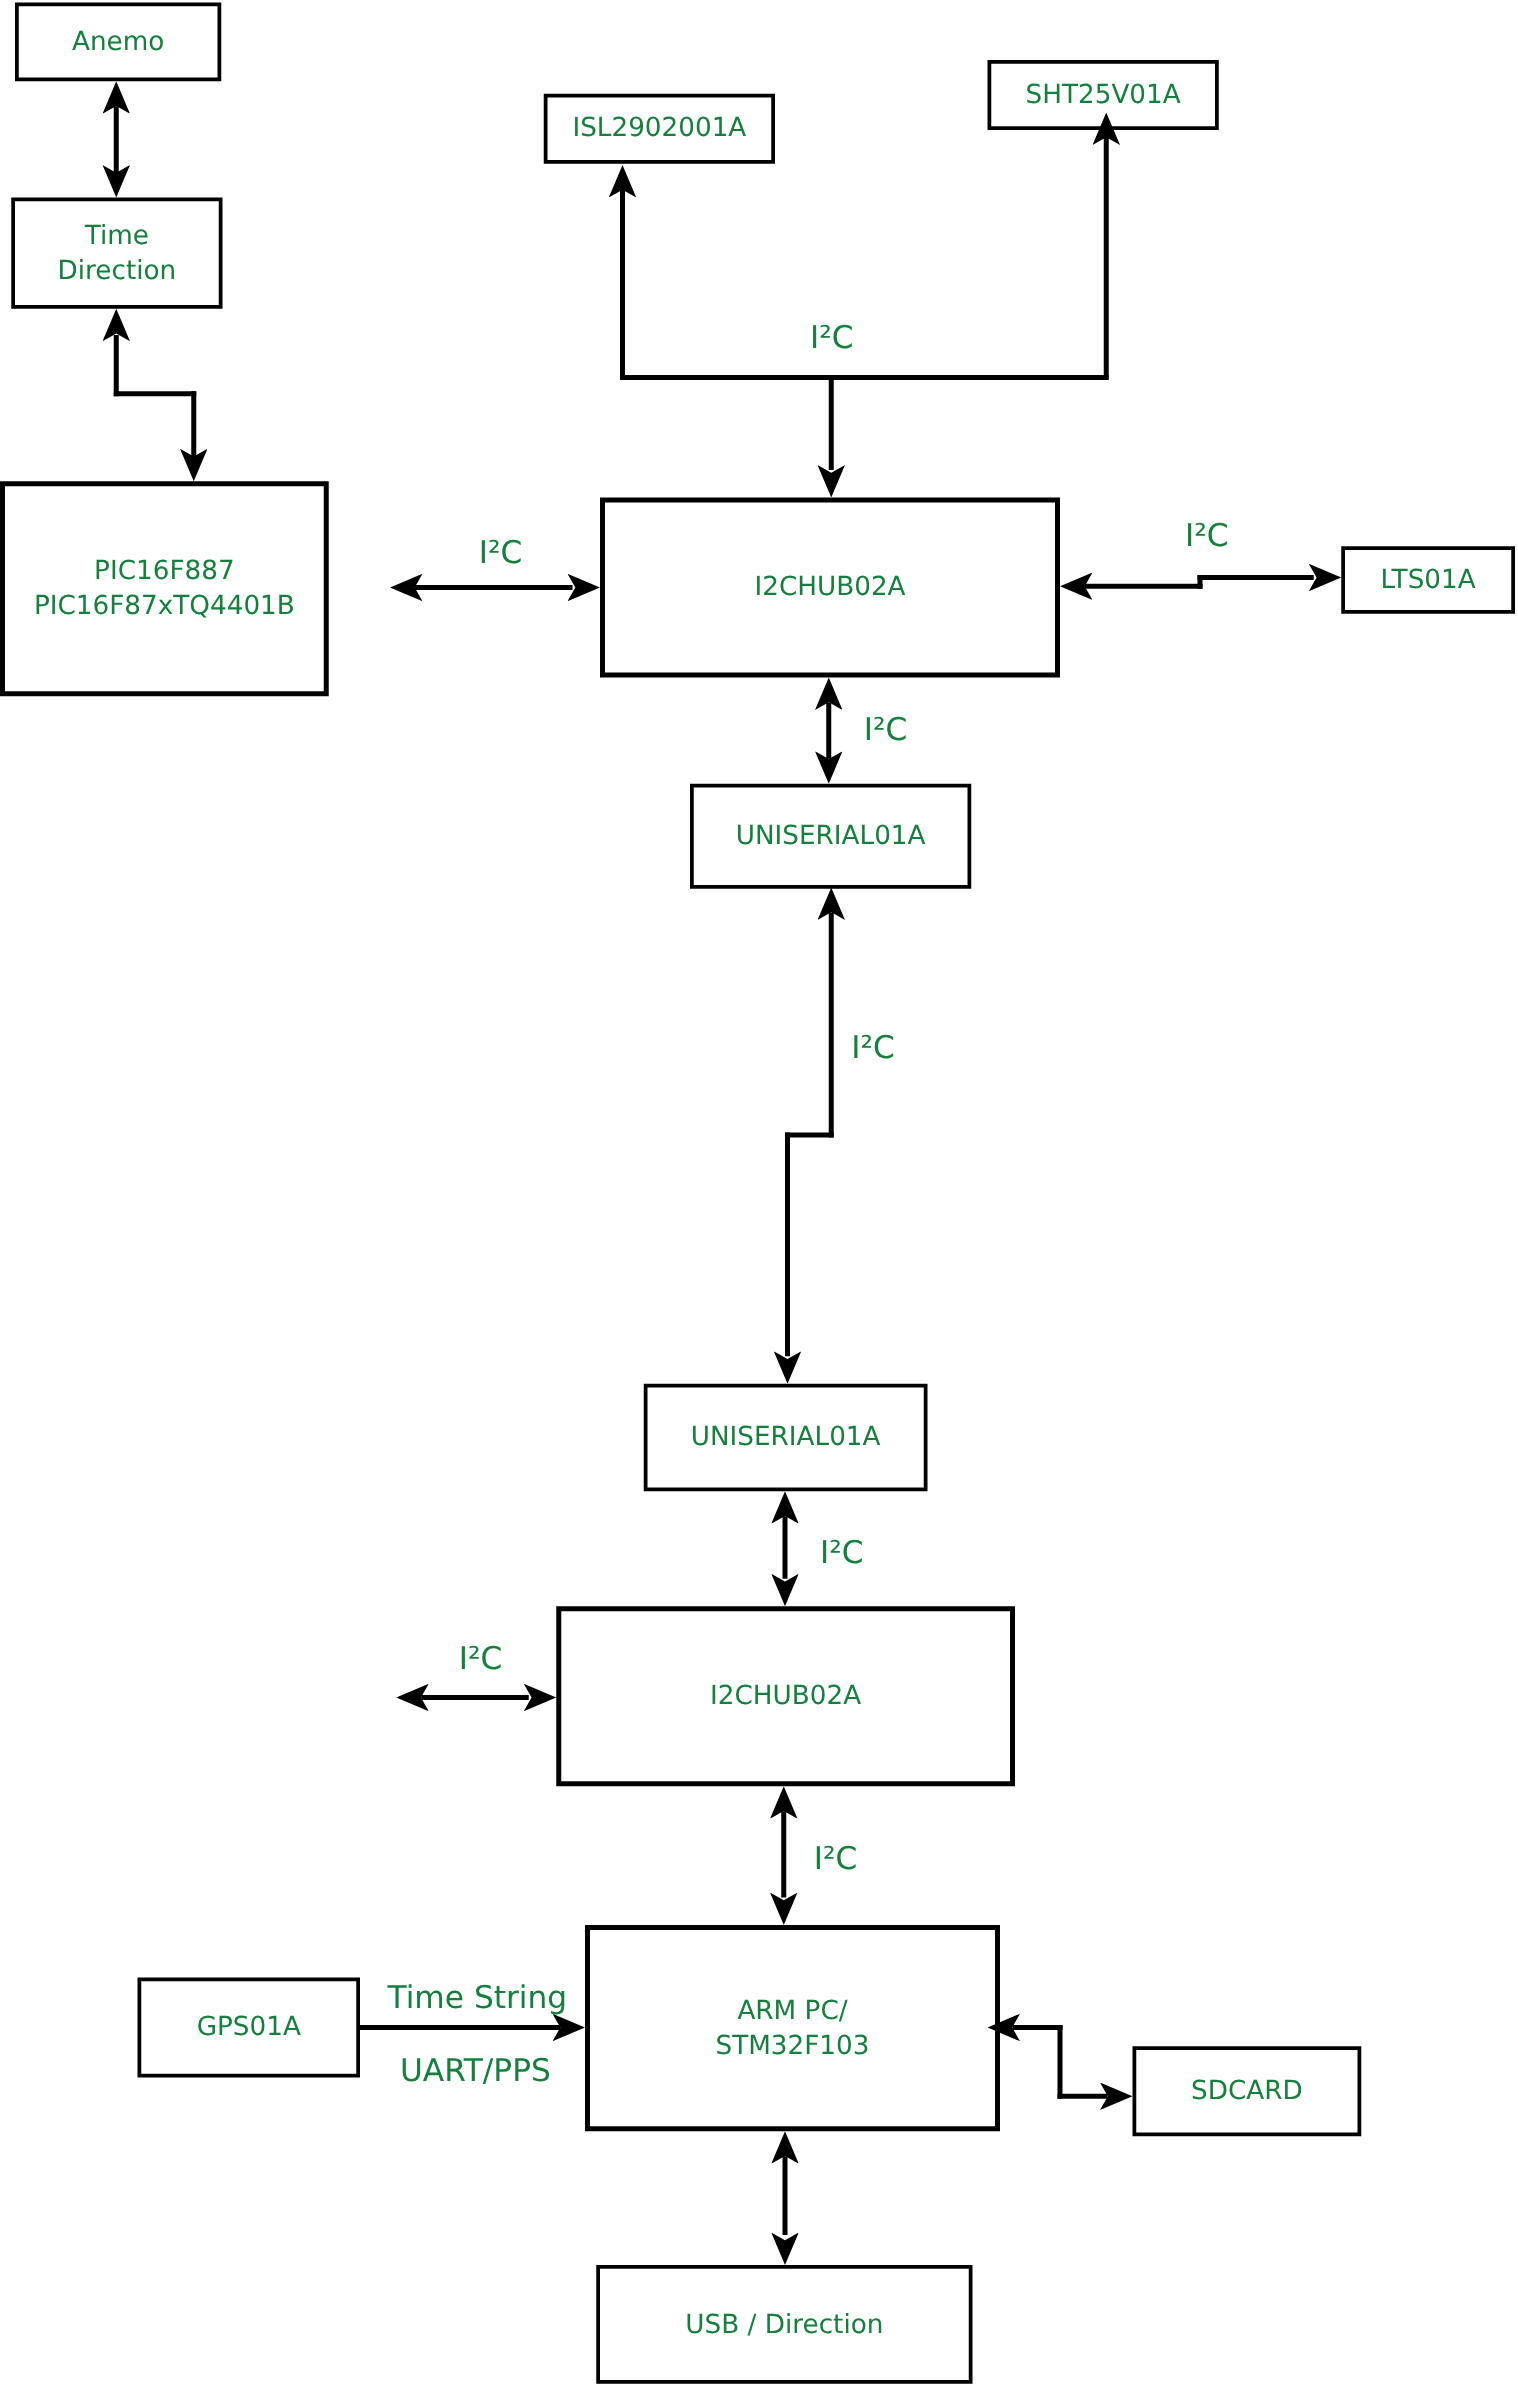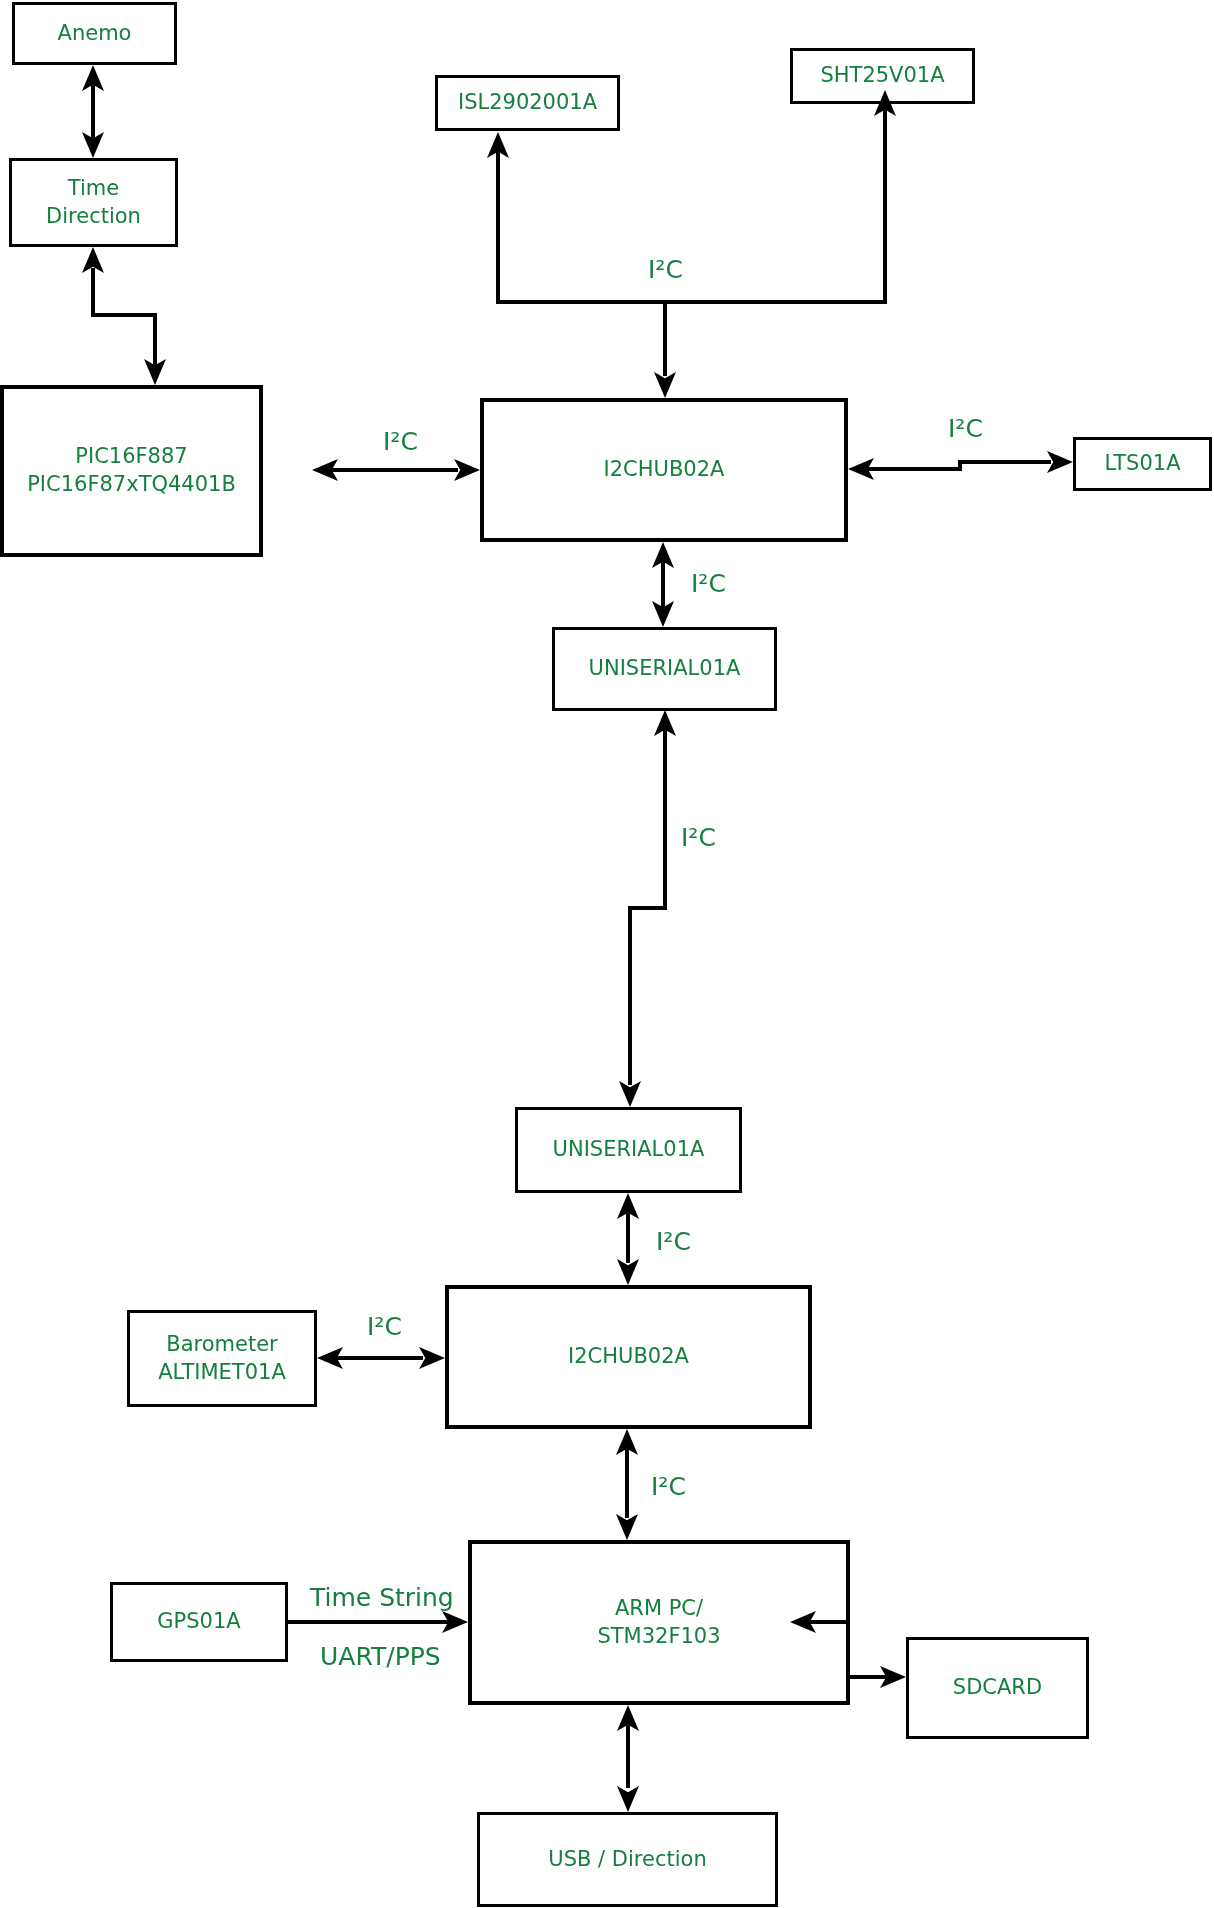--- a/index.html
+++ b/index.html
@@ -75,35 +75,31 @@
   </div>
 
   <div class="box" style="left:515px;top:1107px;width:227px;height:86px;">
     <span>UNISERIAL01A</span>
   </div>
 
   <div class="box thick" style="left:445px;top:1285px;width:367px;height:144px;">
     <span>I2CHUB02A</span>
   </div>
 
-  <div class="box" style="left:127px;top:1310px;width:190px;height:97px;">
-    <span>Barometer</span>
-    <span>ALTIMET01A</span>
-  </div>
 
-  <div class="box thick" style="left:468px;top:1540px;width:382px;height:165px;">
+  <div class="box thick" style="left:468px;top:1540px;width:332px;height:165px;">
     <span>ARM PC/</span>
     <span>STM32F103</span>
   </div>
 
   <div class="box" style="left:110px;top:1582px;width:178px;height:80px;">
     <span>GPS01A</span>
   </div>
 
-  <div class="box" style="left:906px;top:1637px;width:183px;height:102px;">
+  <div class="box" style="left:906px;top:1637px;width:183px;height:72px;">
     <span>SDCARD</span>
   </div>
 
   <div class="box" style="left:477px;top:1812px;width:301px;height:95px;">
     <span>USB / Direction</span>
   </div>
 
   <div class="ah up" style="left:82px;top:65px;"></div>
   <div class="line" style="left:91px;top:85px;width:4px;height:55px;"></div>
   <div class="ah down" style="left:82px;top:132px;"></div>

